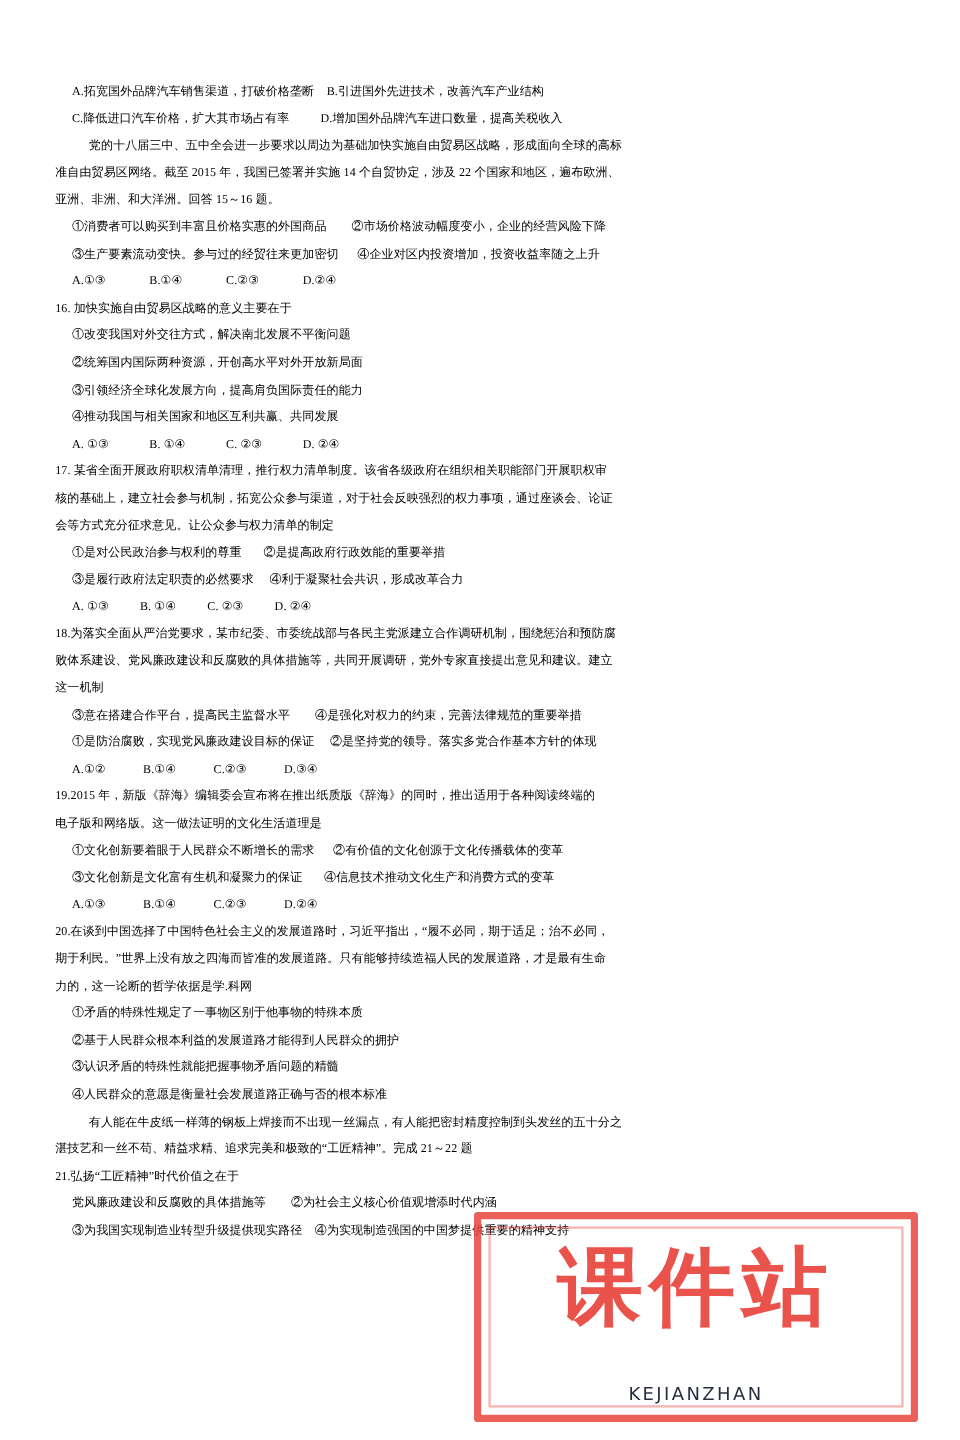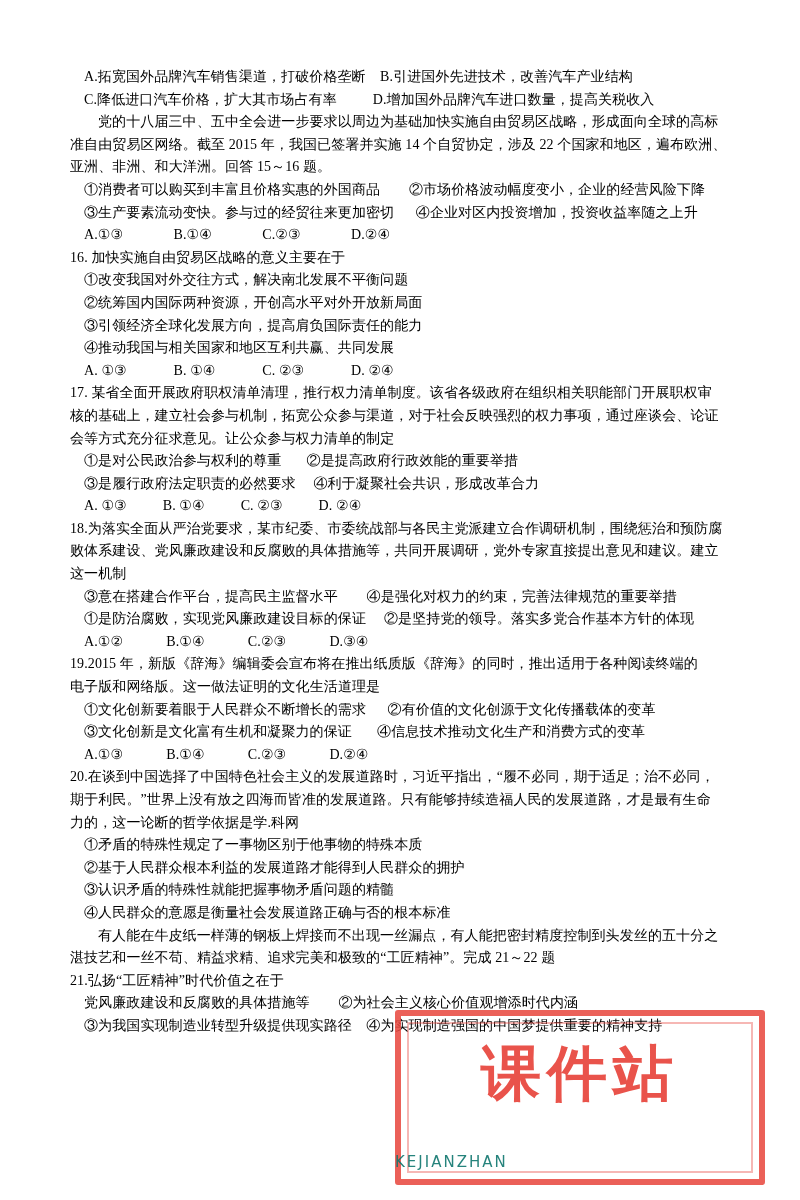--- a/index.html
+++ b/index.html
@@ -17,25 +17,24 @@
   }
   #page {
     position: absolute;
     left: 0; top: 0;
     width: 800px;
     height: 1200px;
     box-sizing: border-box;
     padding: 66px 46px 0 46px;
   }
   .line {
-    font-size: 14px;
+    font-size: 10px;
     line-height: 22.6px;
     white-space: pre;
     letter-spacing: 0.1px;
-    margin-left: 24px;
   }
   .indent1 { padding-left: 14px; }
   .para { text-indent: 28px; }
 
   
   .watermark {
     position: absolute;
     left: 395px;
     top: 1010px;
     width: 370px;
@@ -60,35 +59,35 @@
     opacity: .45;
   }
   .wm-text {
     position: absolute;
     left: 0;
     top: 14px;
     width: 100%;
     text-align: center;
     font-family: Liberation Serif, serif;
     font-weight: bold;
-    font-size: 60px;
+    font-size: 71px;
     line-height: 100px;
     color: #e8453c;
     opacity: 0.92;
     letter-spacing: 6px;
   }
   .wm-sub {
     position: absolute;
     left: 0;
     bottom: 14px;
     width: 100%;
-    text-align: left;
+    text-align: center;
     font-family: "DejaVu Sans", sans-serif;
     font-size: 15px;
-    color: #0f766e;
+    color: #0f172a;
     opacity: 0.9;
     letter-spacing: 2px;
   }
 </style>
 </head>
 <body>
 
 <div id="page">
   <div id="lines">
       <div class="line indent1">A.拓宽国外品牌汽车销售渠道，打破价格垄断    B.引进国外先进技术，改善汽车产业结构</div>

